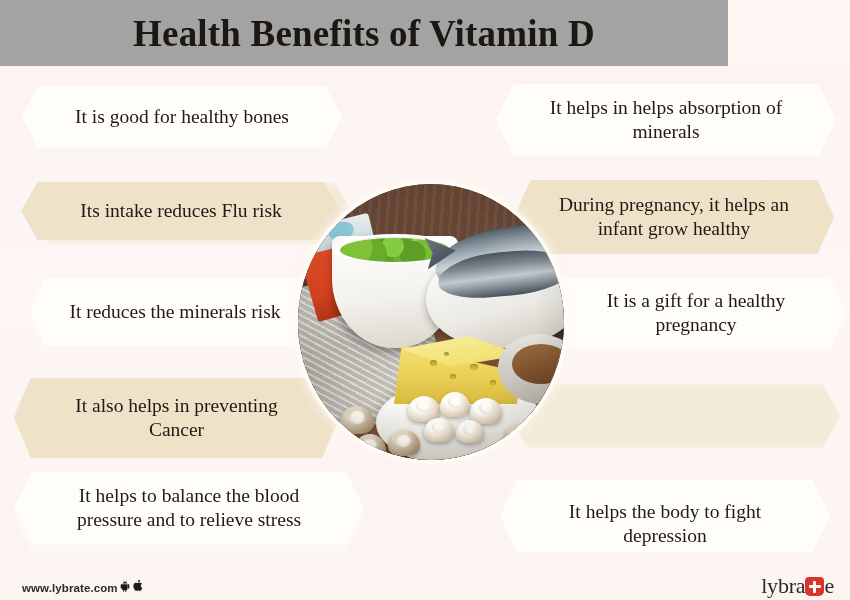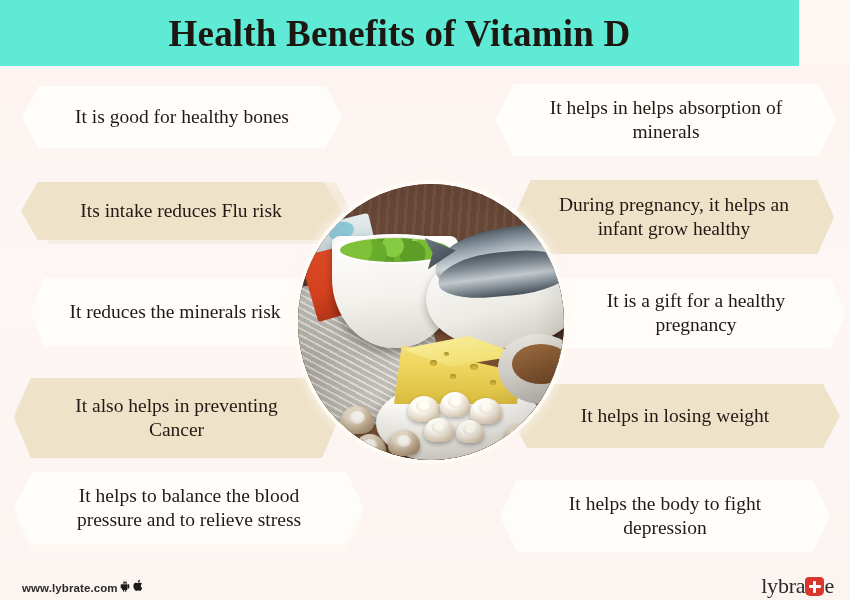--- a/index.html
+++ b/index.html
@@ -5,22 +5,22 @@
   * { margin:0; padding:0; box-sizing:border-box; }
   html,body { width:850px; height:600px; overflow:hidden; }
   body {
     font-family:"Liberation Serif", serif;
     background:#fdf6f3;
     position:relative;
   }
 
   
   .header{
-    position:absolute; left:0; top:0; width:799px; height:66px;
-    background:#5eead4;
+    position:absolute; left:0; top:0; width:728px; height:66px;
+    background:#a3a3a3;
     display:flex; align-items:center; justify-content:center;
   }
   .header-title{
     font-family:"Liberation Serif", serif;
     font-size:37px; font-weight:700; color:#1d1712;
     letter-spacing:.2px;
   }
 
   
   .canvas{
@@ -306,26 +306,23 @@
   <div class="callout beige two" style="left:514px; top:114px; width:320px; height:74px;">
     <span class="txt">During pregnancy, it helps an infant grow healthy</span>
   </div>
 
   <div class="glow white" style="left:546px; top:212px; width:300px; height:70px;"></div>
   <div class="callout white two" style="left:546px; top:212px; width:300px; height:70px;">
     <span class="txt">It is a gift for a healthy pregnancy</span>
   </div>
 
   <div class="glow beige" style="left:510px; top:318px; width:330px; height:64px;"></div>
-  <div class="callout beige one" style="left:510px; top:318px; width:330px; height:64px;">
-    <span class="txt">It helps in losing weight</span>
-  </div>
 
   <div class="glow white" style="left:500px; top:414px; width:330px; height:72px;"></div>
-  <div class="callout white two" style="left:500px; top:414px; width:330px; height:72px;">
+  <div class="callout white two" style="left:500px; top:414px; width:330px; height:72px;align-items:flex-end;">
     <span class="txt">It helps the body to fight depression</span>
   </div>
 
 </div>
 
 <div class="photo-wrap">
   <div class="photo">
     <div class="wood"></div>
     <div class="wood-grain"></div>
 

